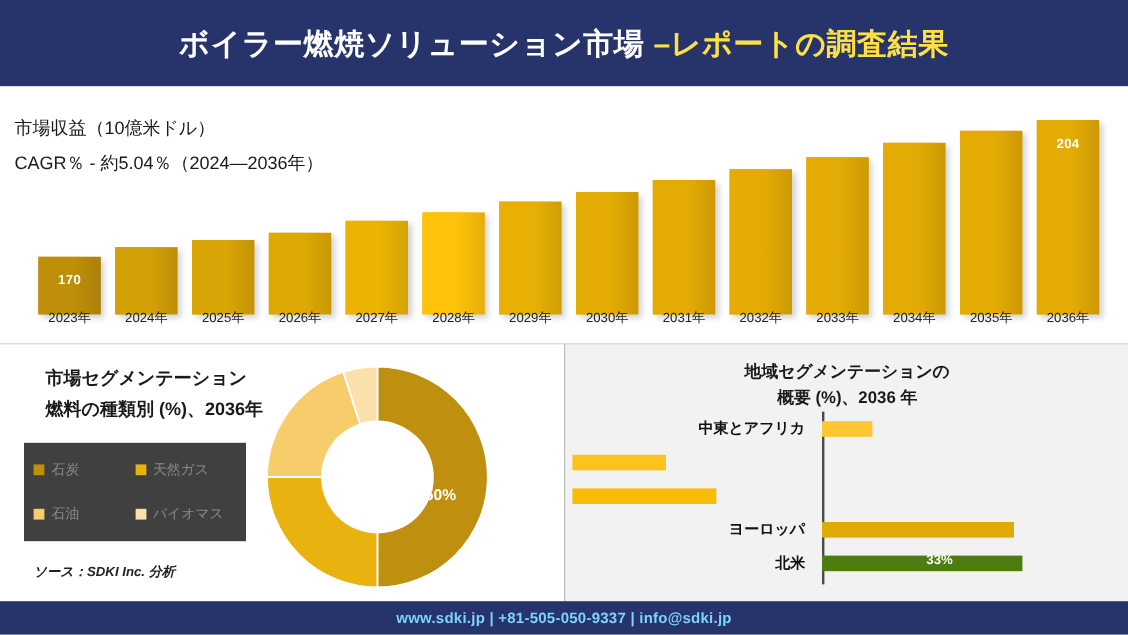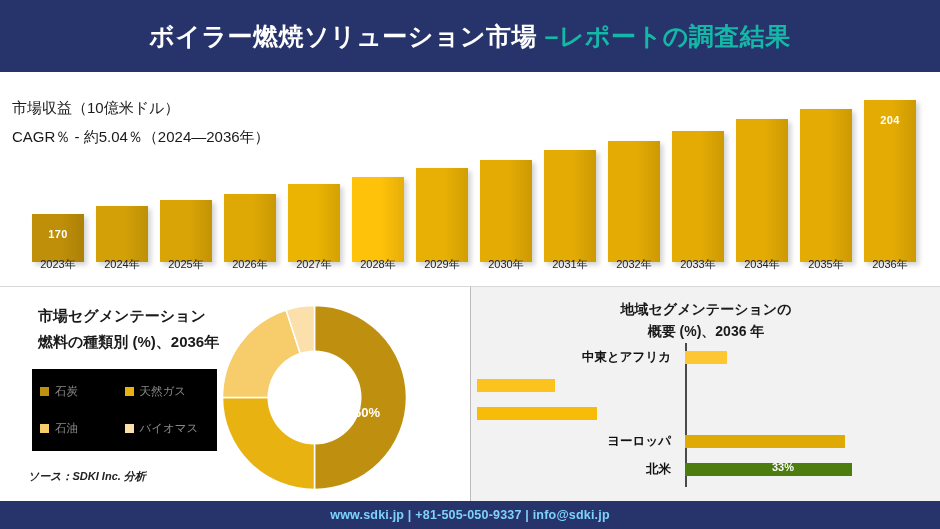--- a/index.html
+++ b/index.html
@@ -11,21 +11,21 @@
   #root{position:relative;width:940px;height:529px;}
 
   
   .header{
     position:absolute;left:0;top:0;width:940px;height:72px;
     background:#27336b;display:flex;align-items:center;justify-content:center;
   }
   .header-title{
     font-size:25px;font-weight:700;color:#ffffff;letter-spacing:.5px;white-space:nowrap;
   }
-  .header-title .accent{color:#14b8a6;}
+  .header-title .accent{color:#fde047;}
 
   
   .top-panel{
     position:absolute;left:0;top:72px;width:940px;height:212px;background:#ffffff;
   }
   .chart-caption{position:absolute;left:12px;top:22px;}
   .cap-line{font-size:15px;color:#1a1a1a;font-weight:400;line-height:1.9;white-space:nowrap;}
 
   .bars-area{
     position:absolute;left:30px;top:18px;width:888px;height:172px;
@@ -55,21 +55,21 @@
   }
   .bottom-right{
     position:absolute;left:470px;top:286px;width:470px;height:215px;background:#f2f2f2;
     border-top:1px solid #d8d8d8;border-left:1px solid #bdbdbd;box-sizing:border-box;
   }
 
   
   .seg-title{position:absolute;left:38px;top:16px;width:230px;}
   .seg-title div{font-size:15px;font-weight:700;color:#1a1a1a;line-height:1.75;white-space:nowrap;}
   .legend-box{
-    position:absolute;left:32px;top:82px;width:185px;height:82px;background:#000000;
+    position:absolute;left:20px;top:82px;width:185px;height:82px;background:#404040;
     display:grid;grid-template-columns:1fr 1fr;grid-template-rows:1fr 1fr;
     align-items:center;padding:4px 8px;box-sizing:border-box;
   }
   .legend-item{display:flex;align-items:center;gap:6px;}
   .swatch{width:9px;height:9px;display:inline-block;flex:0 0 auto;}
   .legend-label{font-size:11.5px;color:#8a8a8a;white-space:nowrap;}
   .source{
     position:absolute;left:28px;top:182px;font-size:11px;color:#222;font-style:italic;font-weight:700;
   }
   .donut-wrap{position:absolute;left:222px;top:18px;width:185px;height:185px;}

